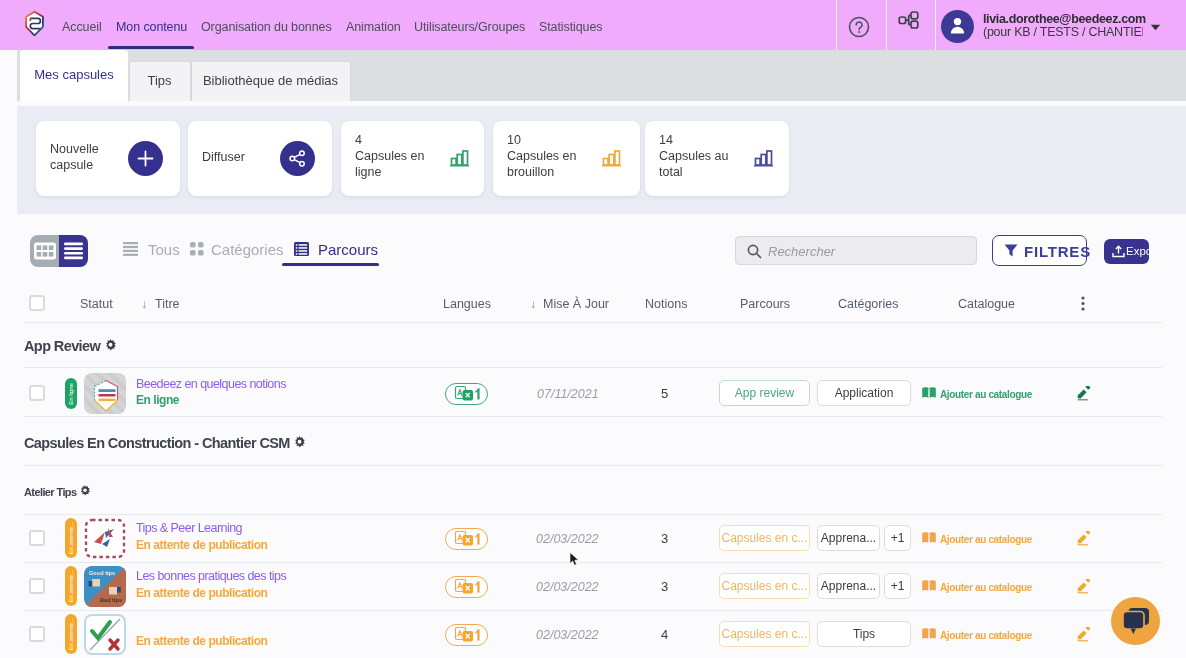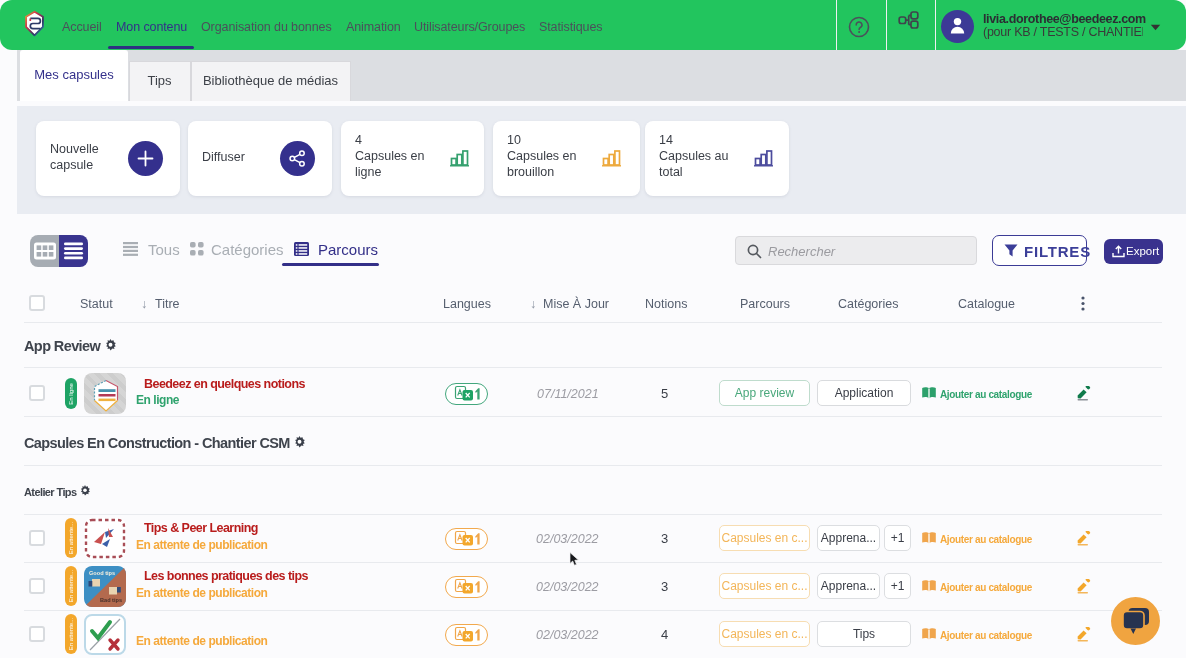--- a/index.html
+++ b/index.html
@@ -2,21 +2,21 @@
 <html><head>
 <meta charset="utf-8">
 <style>
 * { margin:0; padding:0; box-sizing:border-box; }
 html,body { width:1186px; height:658px; overflow:hidden; }
 body { font-family:"Liberation Sans", sans-serif; background:#fbfbfd; }
 #app { position:relative; width:1186px; height:658px; }
 .abs { position:absolute; }
 
 
-#topbar { position:absolute; left:0; top:0; width:1186px; height:50px; background:#22c55e;border-radius:12px; }
+#topbar { position:absolute; left:0; top:0; width:1186px; height:50px; background:#f0abfc; }
 .navitem { position:absolute; top:20px; font-size:12.5px; letter-spacing:-0.1px; color:#4b505a; white-space:nowrap; }
 .navitem.active { color:#333188; }
 #navunder { position:absolute; left:108px; top:46px; width:86px; height:3px; background:#2d3181; border-radius:2px; }
 .vsep { position:absolute; top:0; width:1px; height:50px; background:#efeff2; }
 
 
 #strip { position:absolute; left:17px; top:50px; width:1169px; height:51px; background:#dcdee2; }
 .tab { position:absolute; font-size:13px; color:#3d4148; text-align:center; }
 #tab1 { left:3px; top:0px; width:108px; height:51px; background:#fff; border-radius:3px 3px 0 0; color:#34318b; line-height:50px; }
 #tab2 { left:111.5px; top:11px; width:62px; height:40px; background:#f3f3f5; border:1px solid #d8d8dc; border-bottom:none; line-height:38px; }
@@ -33,33 +33,33 @@
 #toggle { position:absolute; left:30px; top:235px; width:58px; height:32px; border-radius:8px; overflow:hidden; }
 #togL { position:absolute; left:0; top:0; width:29px; height:32px; background:#a6acb3; }
 #togR { position:absolute; left:29px; top:0; width:29px; height:32px; background:#39348f; }
 .viewlbl { position:absolute; top:241px; font-size:15px; color:#a9aeb4; }
 #parcourslbl { color:#332f88; }
 #parcunder { position:absolute; left:282px; top:263px; width:97px; height:2.5px; background:#332f88; border-radius:2px; }
 #search { position:absolute; left:735px; top:236px; width:242px; height:29px; background:#ececee; border:1px solid #d9d9dc; border-radius:4px; }
 #search span { position:absolute; left:32px; top:7px; font-size:13px; font-style:italic; color:#9b9ba0; }
 #filtres { position:absolute; left:992px; top:235px; width:95px; height:31px; background:#fff; border:1.5px solid #3c3c96; border-radius:7px; }
 #filtres span { position:absolute; left:31px; top:7px; font-size:15px; letter-spacing:0.8px; color:#3c3f99; font-weight:bold; }
-#export { position:absolute; left:1104px; top:239px; width:59px; height:25px; background:#39328e; border-radius:6px; }
+#export { position:absolute; left:1104px; top:239px; width:45px; height:25px; background:#39328e; border-radius:6px; }
 #export span { position:absolute; left:22px; top:6px; font-size:11.5px; color:#fff; }
 
 
 .hline { position:absolute; left:24px; width:1138px; height:1px; background:#e8eaee; }
 .th { position:absolute; top:297px; font-size:12.5px; color:#555e6e; white-space:nowrap; }
 .cb { position:absolute; width:16px; height:16px; border:2px solid #d8dbdf; border-radius:3px; background:#fff; }
 .sect { position:absolute; left:24px; font-size:14.5px; color:#3f444d; font-weight:bold; letter-spacing:-0.6px; white-space:nowrap; }
 .gear { display:inline-block; vertical-align:-1px; }
 .vpill { position:absolute; left:65px; width:12px; border-radius:6px; }
 .vpill span { position:absolute; left:50%; top:50%; transform:translate(-50%,-50%) rotate(-90deg); font-size:6px; color:#fff; white-space:nowrap; }
 .thumb { position:absolute; left:84px; width:42px; height:41px; border-radius:8px; overflow:hidden; }
-.rowtitle { position:absolute; left:144px; font-size:12.5px; letter-spacing:-0.55px; font-weight:bold; color:#b91c1c; white-space:nowrap; }
+.rowtitle { position:absolute; left:136px; font-size:12.5px; letter-spacing:-0.55px; font-weight:normal; color:#8b5cf6; white-space:nowrap; }
 .rowsub { position:absolute; left:136px; font-size:12px; letter-spacing:-0.45px; font-weight:bold; }
 .langbadge { position:absolute; left:445px; width:43px; height:22px; border-radius:11px; background:#fff; }
 .date { position:absolute; font-size:12.5px; font-style:italic; color:#9c9ca3; }
 .notion { position:absolute; font-size:13px; color:#3a3e47; }
 .pill { position:absolute; height:26px; border-radius:5px; background:#fff; font-size:12px; text-align:center; white-space:nowrap; overflow:hidden; }
 .cata { position:absolute; font-size:10px; letter-spacing:-0.35px; font-weight:bold; white-space:nowrap; }
 .green { color:#2fa36e; }
 .orange { color:#f5a93c; }
 </style>
 </head>

